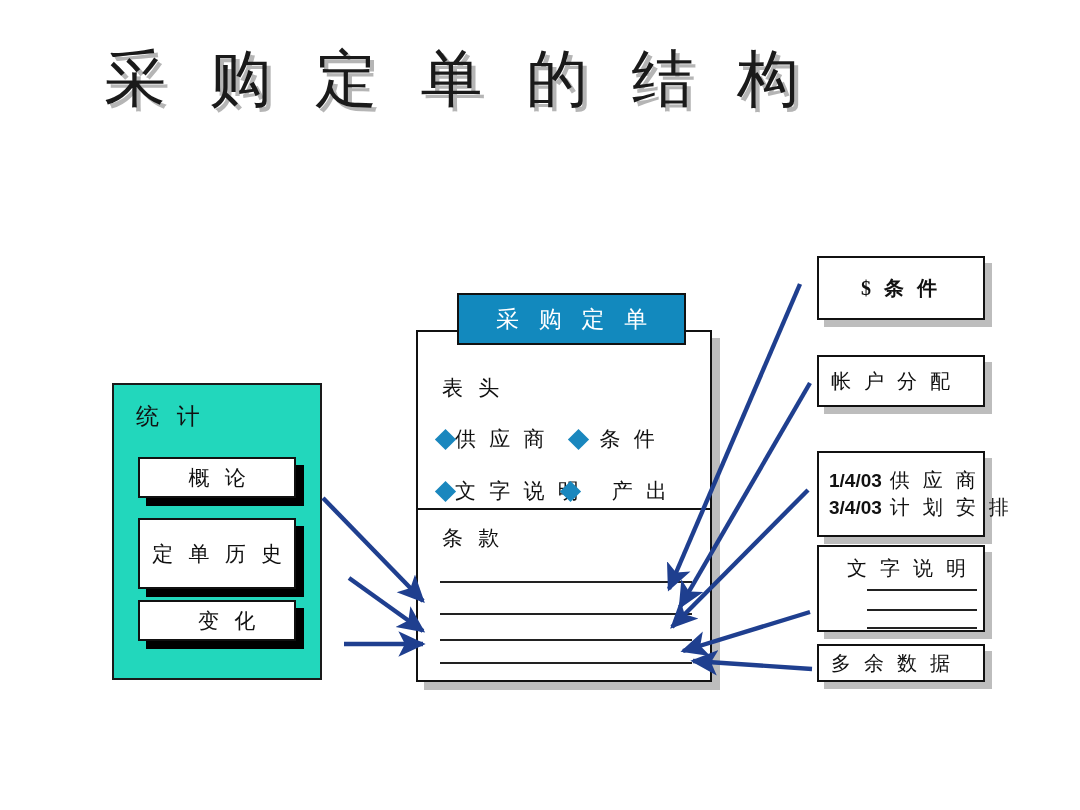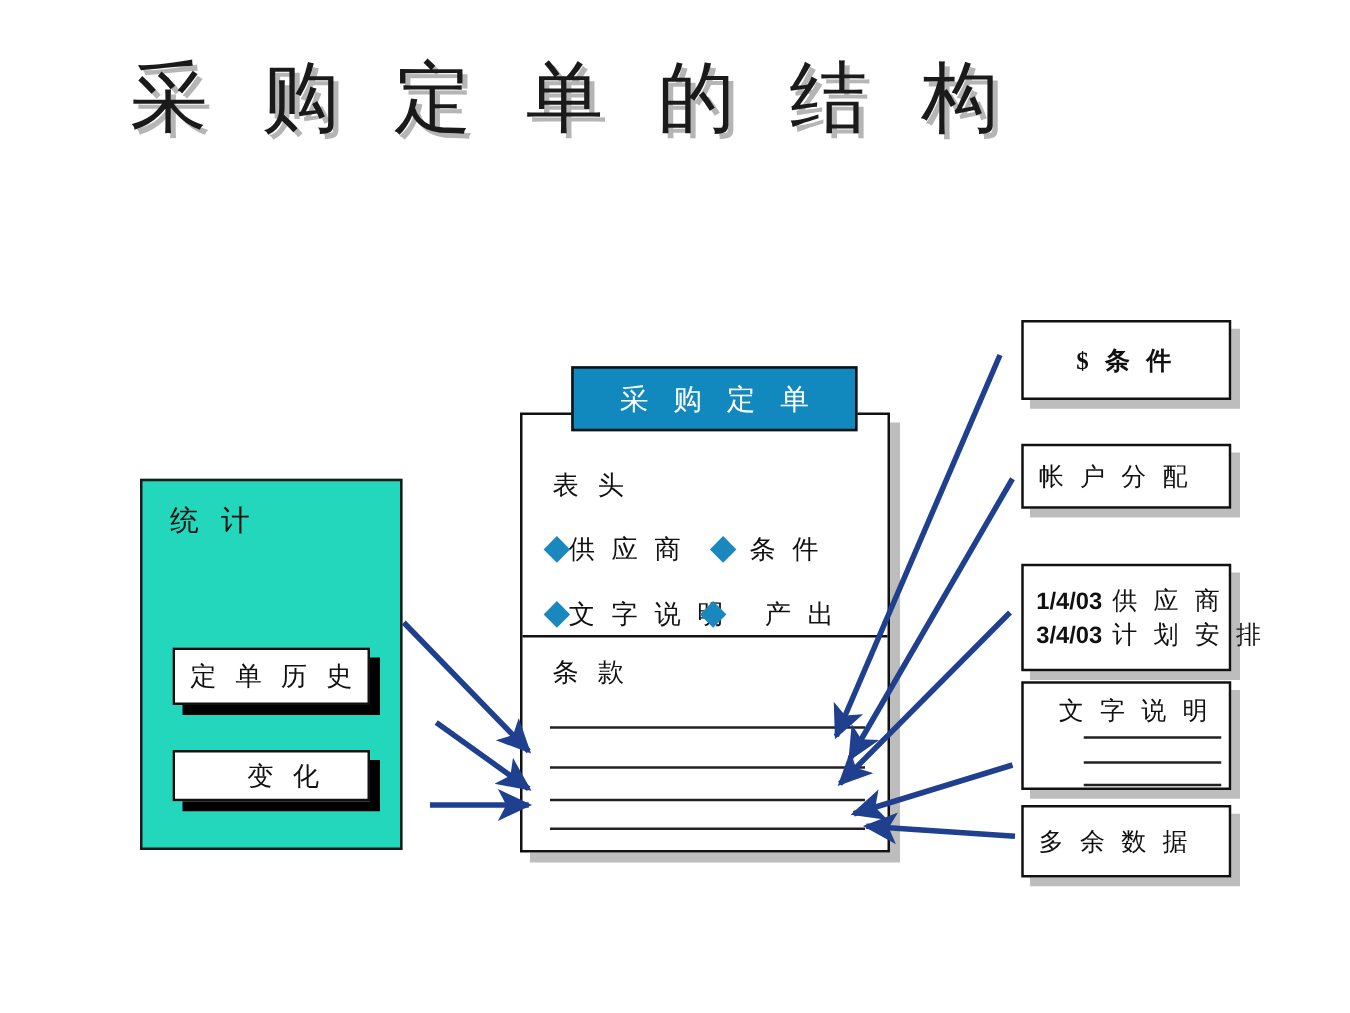--- a/index.html
+++ b/index.html
@@ -66,21 +66,21 @@
     justify-content: center;
   }
   .stat-box-label {
     font-size: 21px;
     letter-spacing: 5px;
     color: #111;
     white-space: nowrap;
     text-indent: 5px;
   }
   #stat-box-0 { top: 72px;  height: 41px; }
-  #stat-box-1 { top: 133px; height: 46px; }
+  #stat-box-1 { top: 133px; height: 71px; }
   #stat-box-2 { top: 215px; height: 41px; padding-left: 19px; }
 
   
   #po-document-shadow {
     position: absolute;
     left: 424px;
     top: 338px;
     width: 296px;
     height: 352px;
     background: #bdbdbd;
@@ -257,21 +257,21 @@
     position: absolute;
     left: 48px;
     width: 110px;
     height: 0;
     border-top: 2px solid #222;
   }
   #rb-rule-0 { top: 42px; }
   #rb-rule-1 { top: 62px; }
   #rb-rule-2 { top: 80px; }
   #right-box-4 {
-    top: 644px; width: 168px; height: 58px;
+    top: 644px; width: 168px; height: 38px;
     display: flex; align-items: center;
   }
   #right-box-4 .right-box-label { margin-left: 12px; }
 
   
   #arrows-layer {
     position: absolute;
     left: 0; top: 0;
     width: 1080px;
     height: 810px;
@@ -282,20 +282,23 @@
 </head>
 <body>
 
 <div id="slide">
 
   <div id="slide-title">采 购 定 单 的 结 构</div>
 
   <div id="stats-panel">
     <div id="stats-title">统 计</div>
 
+    <div class="stat-box" id="stat-box-0">
+      <span class="stat-box-label">概 论</span>
+    </div>
     <div class="stat-box" id="stat-box-1">
       <span class="stat-box-label">定 单 历 史</span>
     </div>
     <div class="stat-box" id="stat-box-2">
       <span class="stat-box-label">变 化</span>
     </div>
   </div>
 
   <div id="po-document-shadow"></div>
 

